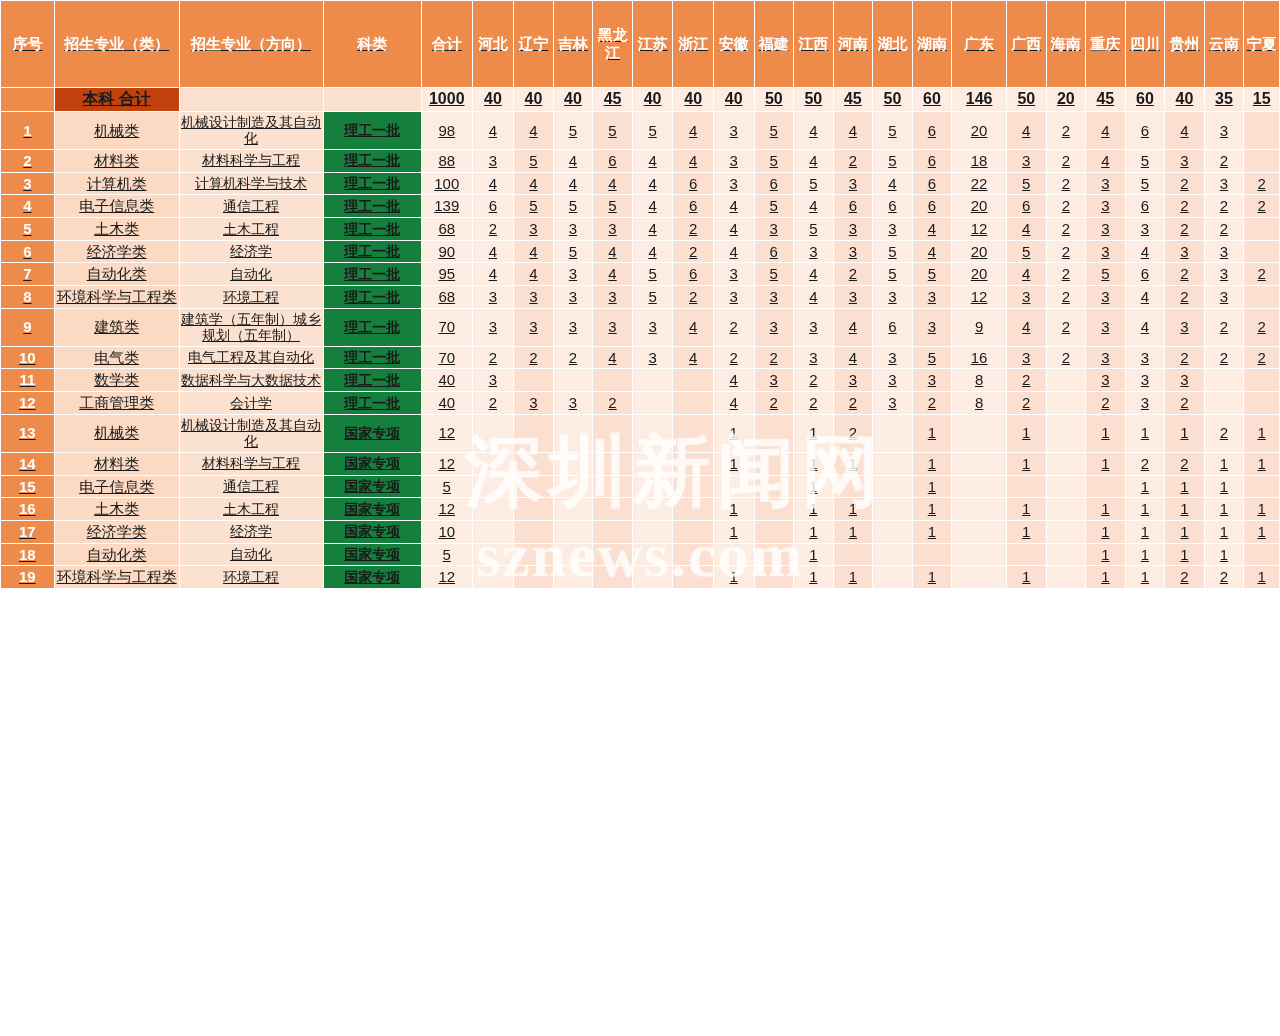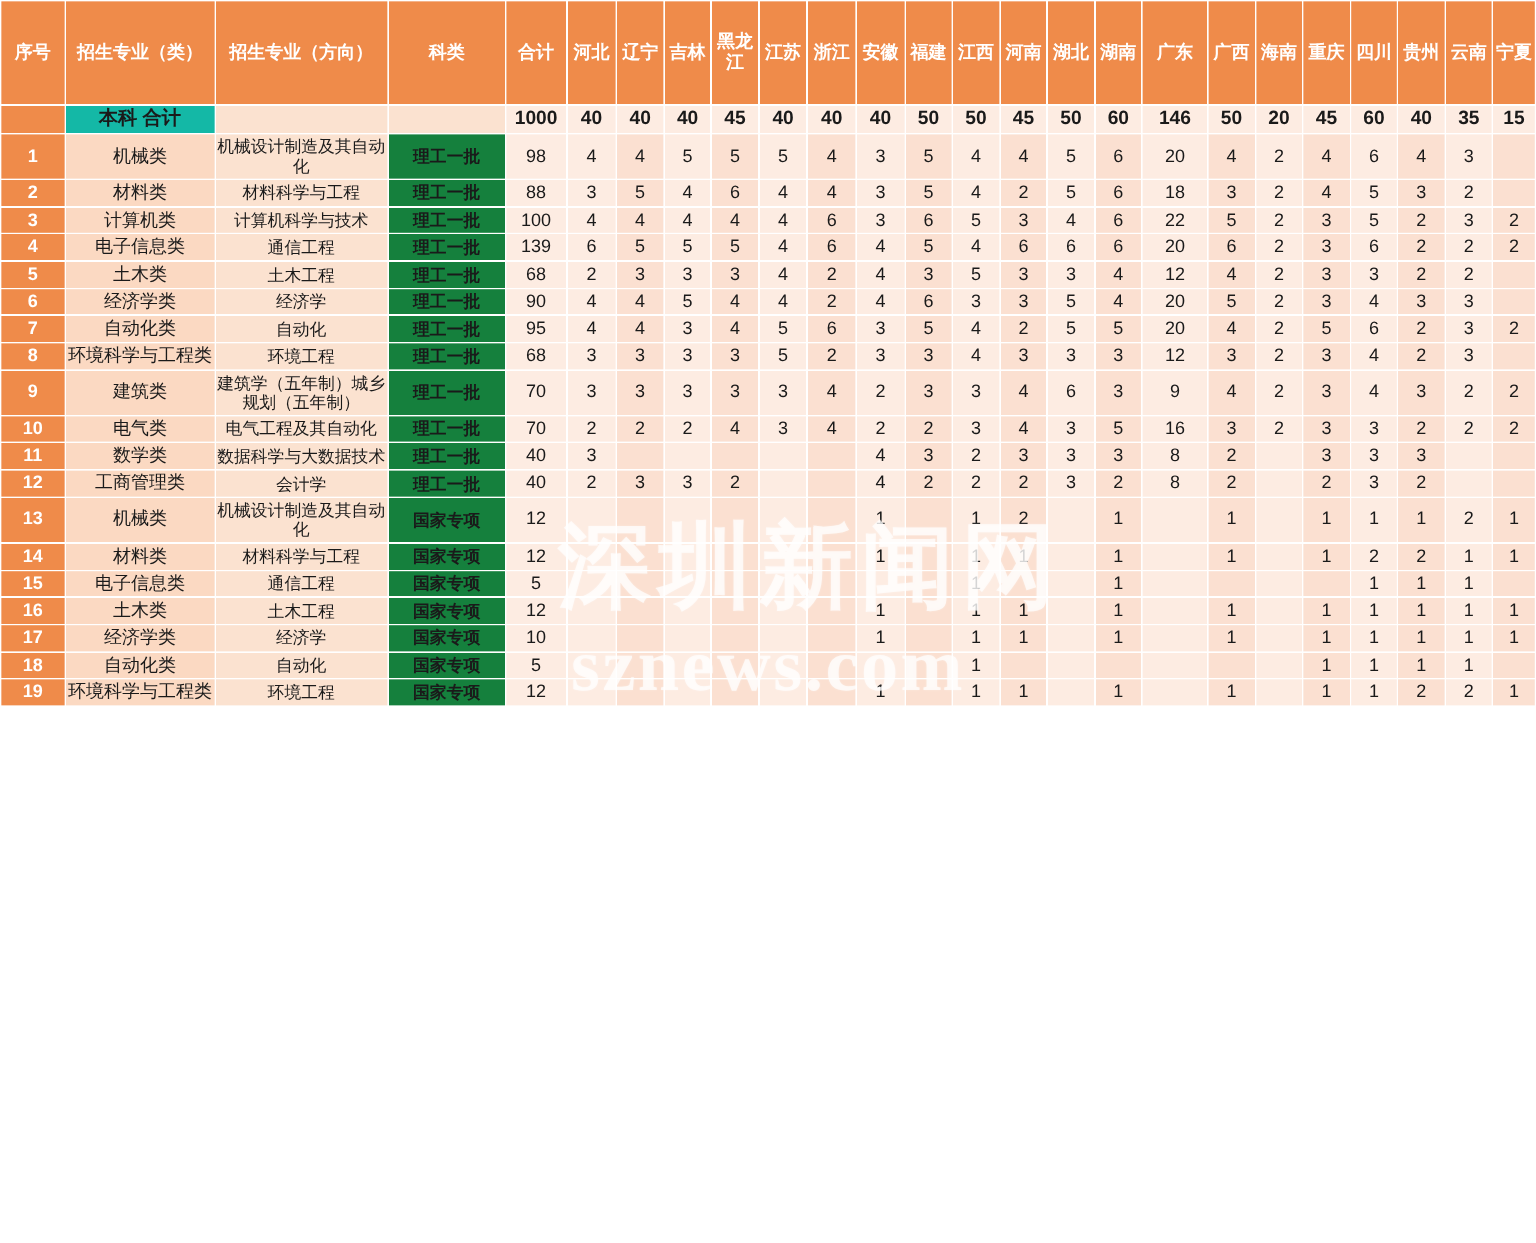--- a/index.html
+++ b/index.html
@@ -17,20 +17,21 @@
     position: relative;
     width: 1280px;
     height: 1036px;
   }
   table.plan {
     border-collapse: collapse;
     table-layout: fixed;
     width: 1280px;
     font-size: 14px;
     color: #1a1a1a;
+    text-decoration: underline;
   }
   table.plan td, table.plan th {
     border: 1px solid #ffffff;
     text-align: center;
     vertical-align: middle;
     padding: 2px 1px;
     line-height: 1.18;
     overflow: hidden;
   }
   
@@ -82,21 +83,21 @@
     font-size: 15px;
   }
   td.num.alt {
     background: #fbe0d1;
   }
   tr.sum td {
     font-weight: bold;
     font-size: 16px;
   }
   tr.sum td.major {
-    background: #14b8a6;
+    background: #c2410c;
   }
   tr.sum td.dir {
     background: #fbe2d0;
   }
   tr.sum td.kelei {
     background: #fbe2d0;
   }
   tr.sum td.total, tr.sum td.num {
     background: #fdece2;
     font-weight: bold;

